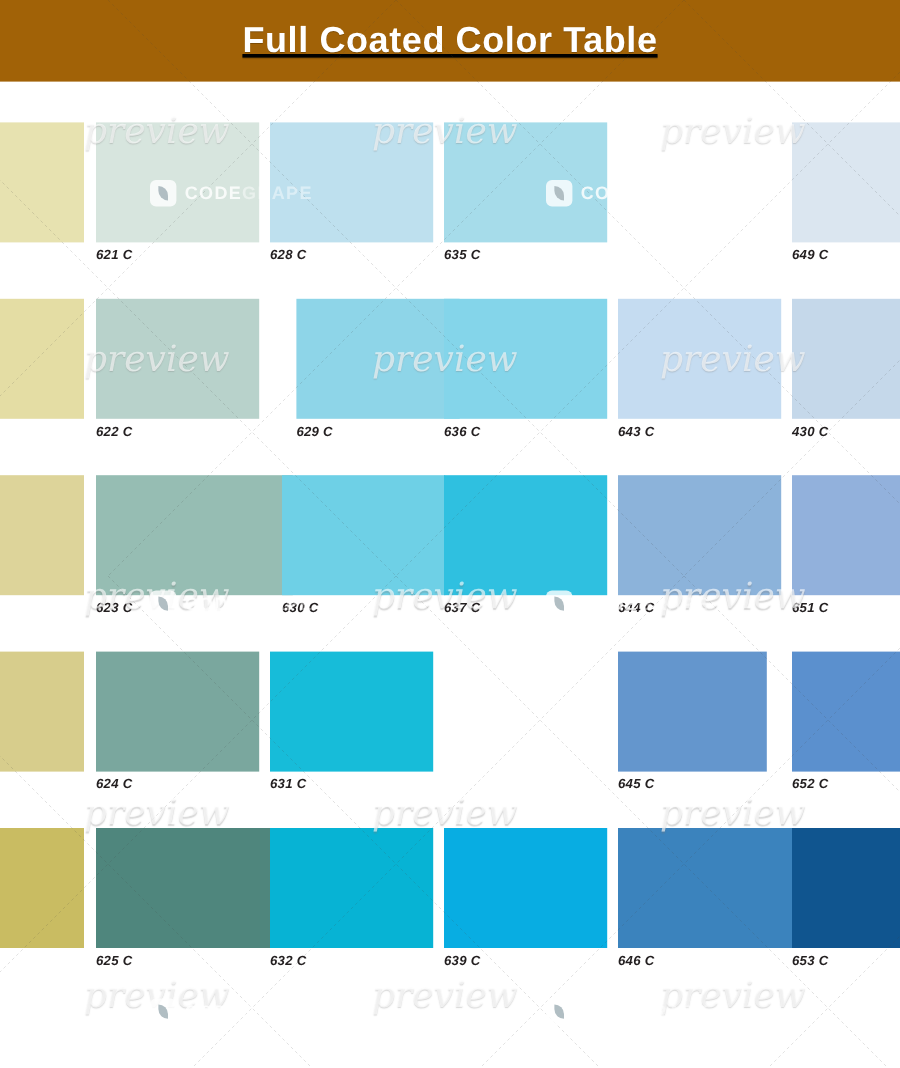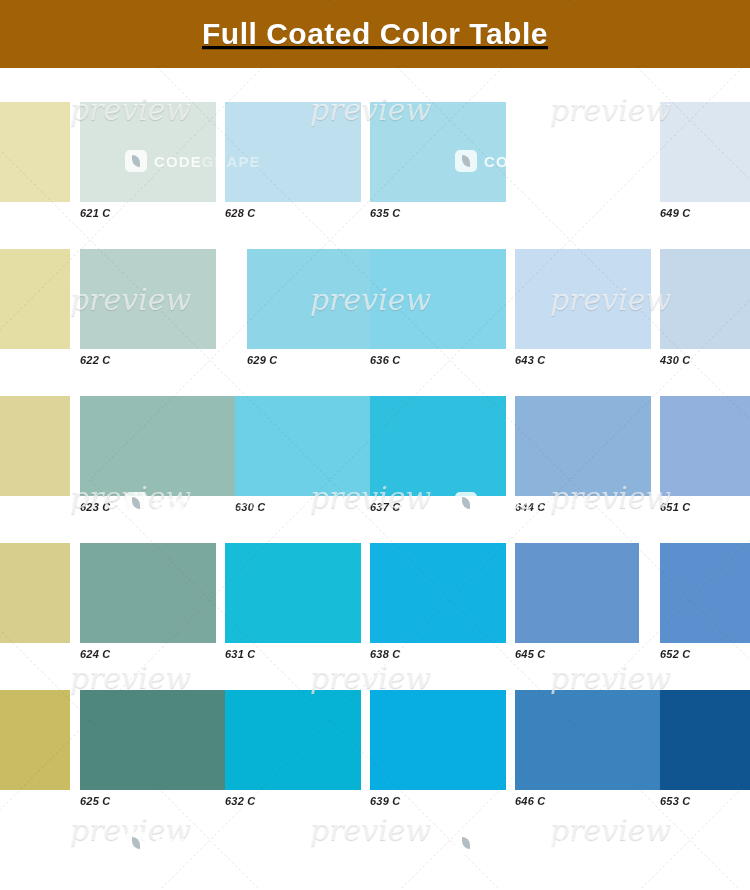--- a/index.html
+++ b/index.html
@@ -226,24 +226,20 @@
       <div class="cell" style="left: -76px; width: 146px;">
         <div class="chip" style="background: rgb(215, 205, 140);"></div>
       </div>
       <div class="cell" style="left: 80px; width: 136px;">
         <div class="chip" style="background: rgb(122, 167, 158);"></div>
         <div class="chip-label">624 C</div>
       </div>
       <div class="cell" style="left: 225px; width: 136px;">
         <div class="chip" style="background: rgb(23, 188, 217);"></div>
         <div class="chip-label">631 C</div>
-      </div>
-      <div class="cell" style="left: 370px; width: 136px;">
-        <div class="chip" style="background: rgb(18, 178, 226);"></div>
-        <div class="chip-label">638 C</div>
       </div>
       <div class="cell" style="left: 515px; width: 124px;">
         <div class="chip" style="background: rgb(100, 150, 205);"></div>
         <div class="chip-label">645 C</div>
       </div>
       <div class="cell" style="left: 660px; width: 136px;">
         <div class="chip" style="background: rgb(91, 144, 206);"></div>
         <div class="chip-label">652 C</div>
       </div>
     </div>

